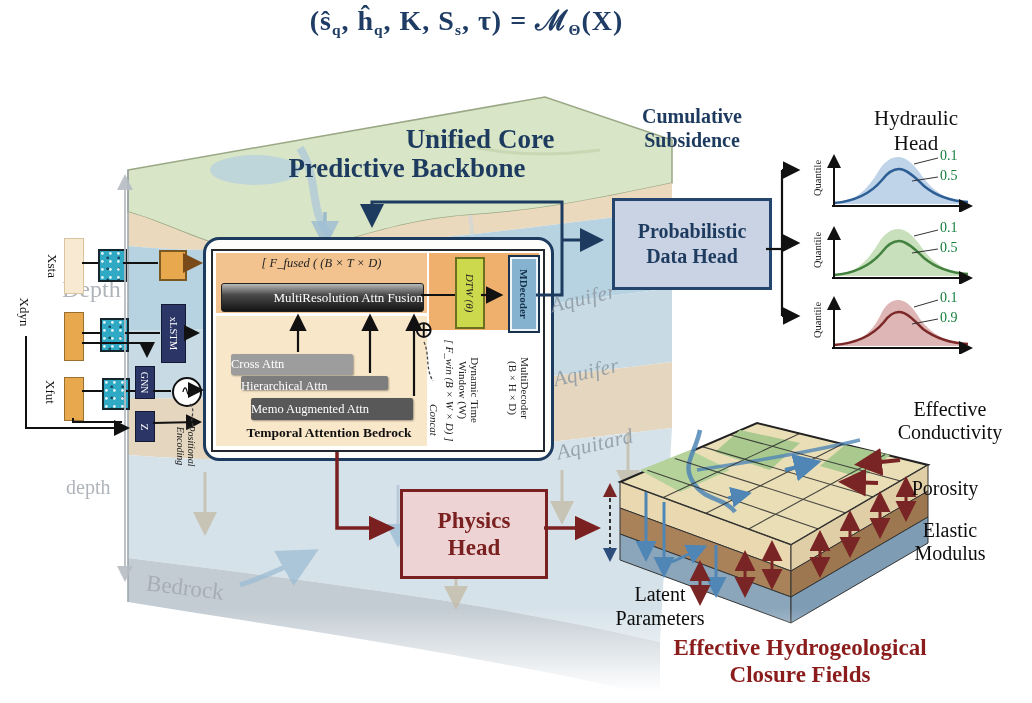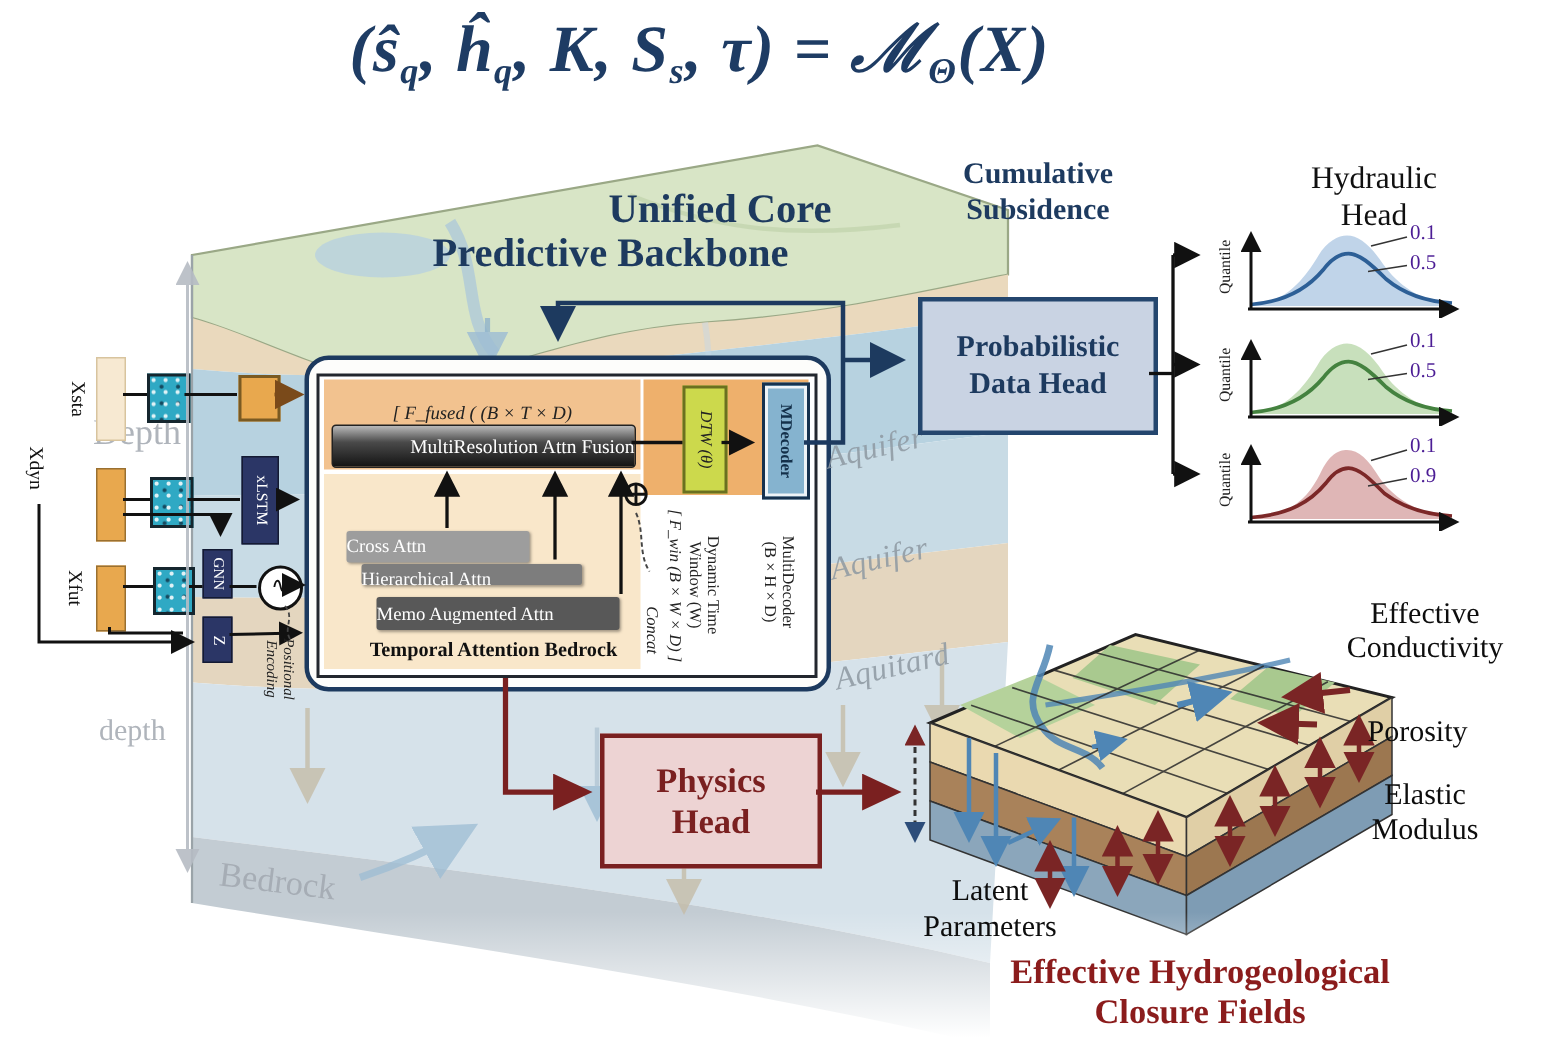--- a/index.html
+++ b/index.html
@@ -4,36 +4,36 @@
 <style>
   html,body{margin:0;padding:0;background:#fff;}
   .stage{position:relative;width:1032px;height:703px;background:#fff;overflow:hidden;
          font-family:"Liberation Serif","DejaVu Serif",serif;}
   .abs{position:absolute;}
   svg{display:block;}
   .z0{z-index:0;}.z1{z-index:1;}.z2{z-index:2;}.z3{z-index:3;}.z4{z-index:4;}
   .prelines{white-space:pre-line;}
   .center{text-align:center;}
   
-  .formula{left:0;top:8;width:933px;text-align:center;font-size:44px;font-weight:bold;
-           font-style:italic;color:#1e3c64;letter-spacing:1px;}
+  .formula{left:0;top:8;width:933px;text-align:center;font-size:28px;font-weight:bold;
+           color:#1e3c64;letter-spacing:1px;}
   .fsub{font-size:.55em;vertical-align:-.35em;}
   
   .navyhead{color:#1d3a5f;font-weight:bold;}
   .title1{left:380px;top:124px;width:200px;font-size:27px;}
   .title2{left:240px;top:153px;width:334px;font-size:27px;}
   .cumulative{left:612px;top:104px;width:160px;font-size:20px;line-height:24px;}
   .hydraulic{left:836px;top:106px;width:160px;font-size:21px;line-height:25px;color:#101010;font-weight:normal;}
   
   .bb-outer{left:203px;top:237px;width:345px;height:218px;border:3px solid #1d3a5f;border-radius:16px;background:#fdfdfb;}
   .bb-inner{left:211px;top:249px;width:330px;height:199px;border:2px solid #23272e;background:#fff;}
   .bb-orangeL{left:216px;top:253px;width:211px;height:60px;background:#f2c28f;}
   .bb-orangeR{left:429px;top:253px;width:110px;height:77px;background:#eeb06c;}
   .bb-peach{left:216px;top:316px;width:211px;height:130px;background:#f9e7ca;}
-  .bb-fused{left:220px;top:268px;width:203px;font-size:12.5px;font-style:italic;color:#222;}
+  .bb-fused{left:220px;top:256px;width:203px;font-size:12.5px;font-style:italic;color:#222;}
   .bb-bar{left:221px;top:283px;width:201px;height:27px;background:linear-gradient(180deg,#b9b9b9,#4a4a4a 40%,#141414);
           color:#fff;font-size:13px;line-height:27px;text-align:right;border:1px solid #222;border-radius:3px;}
   .gbox{color:#fff;font-size:12.5px;text-align:left;border-radius:2px;box-shadow:1px 1px 2px rgba(0,0,0,.35);}
   .g1{left:231px;top:354px;width:122px;height:21px;line-height:21px;background:#9d9d9d;}
   .g2{left:241px;top:376px;width:147px;height:14px;line-height:21px;background:#7d7d7d;}
   .g3{left:251px;top:398px;width:162px;height:22px;line-height:22px;background:#585858;}
   .gcap{left:243px;top:425px;width:172px;font-size:13.5px;font-weight:bold;color:#111;}
   .plus{left:411px;top:317px;width:26px;height:26px;font-size:25px;line-height:26px;text-align:center;color:#111;}
   .vbox{display:flex;align-items:center;justify-content:center;}
   .vbox span{transform:rotate(90deg);white-space:nowrap;}
@@ -60,21 +60,21 @@
   
   .geolabel{color:#8e99a2;font-style:italic;font-size:21px;opacity:.85;letter-spacing:.5px;}
   .graylabel{color:#a2a8b0;opacity:.85;}
   
   .probhead{left:612px;top:198px;width:154px;height:86px;background:#c9d3e3;border:3px solid #24466e;
             display:flex;align-items:center;justify-content:center;font-size:20px;line-height:25px;}
   .physhead{left:400px;top:489px;width:142px;height:84px;background:#edd3d3;border:3.5px solid #7a2020;
             display:flex;align-items:center;justify-content:center;font-size:23px;line-height:27px;font-weight:bold;color:#7a2020;}
   
   .plot{width:152px;height:64px;}
-  .plotlabel{font-size:14px;color:#4c1d95;}
+  .plotlabel{font-size:14px;color:#15803d;}
   .quant{width:56px;height:12px;font-size:10.5px;color:#222;text-align:center;}
   
   .fieldlabel{font-size:20px;color:#0d0d0d;line-height:23px;}
   .closure{left:618px;top:634px;width:364px;font-size:23px;line-height:27px;font-weight:bold;color:#8b1c1c;}
   .latent{left:592px;top:582px;width:136px;font-size:20px;line-height:24px;color:#0d0d0d;}
   .fade{left:0;top:608px;width:1032px;height:95px;background:linear-gradient(180deg,rgba(255,255,255,0),#ffffff 88%);pointer-events:none;}
 </style>
 </head>
 <body>
 

